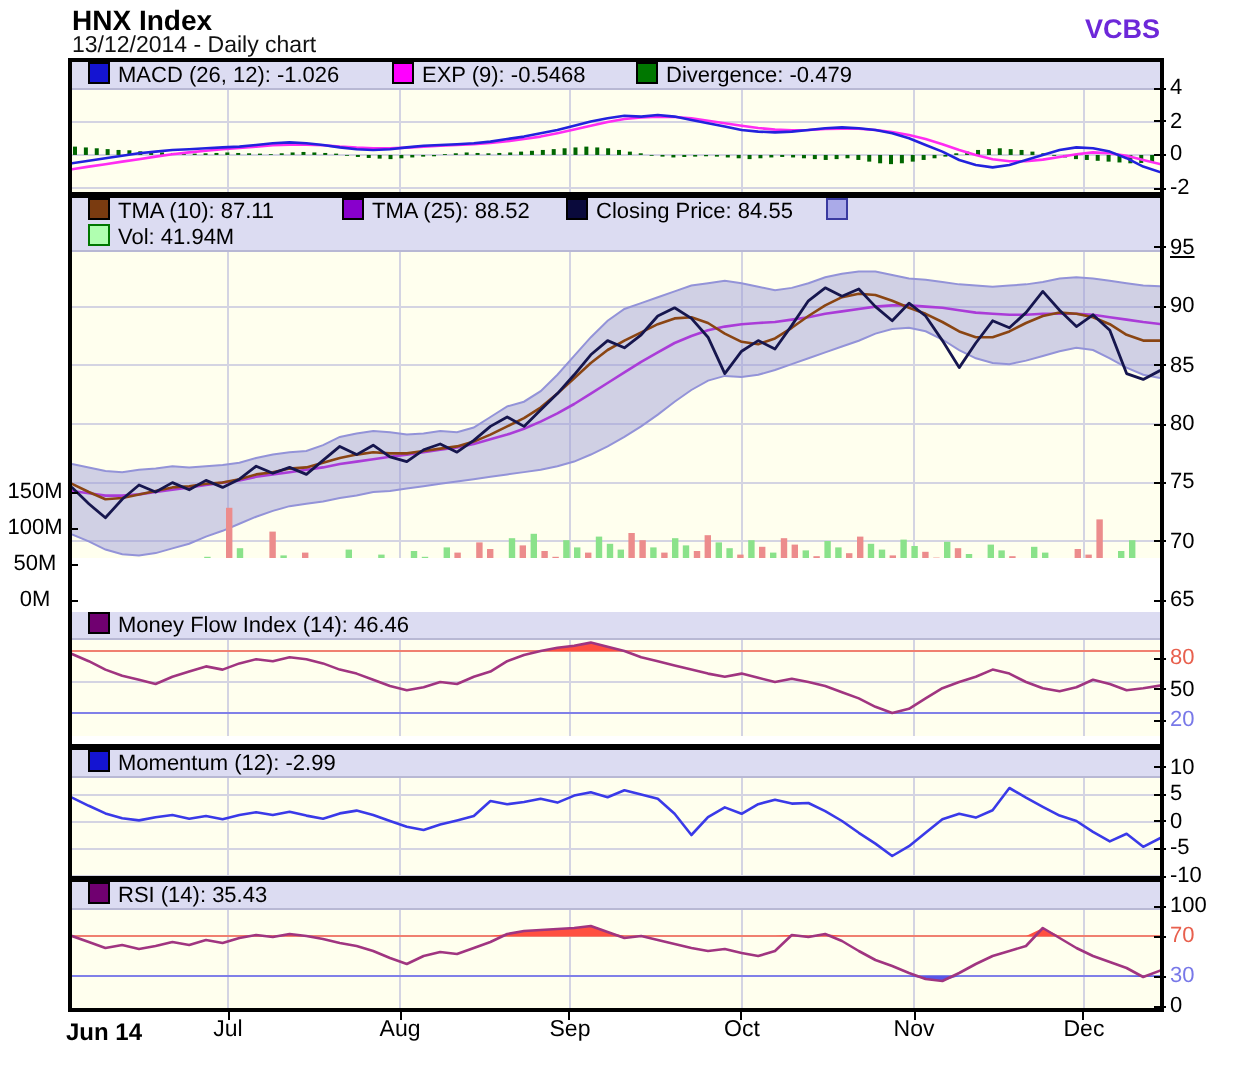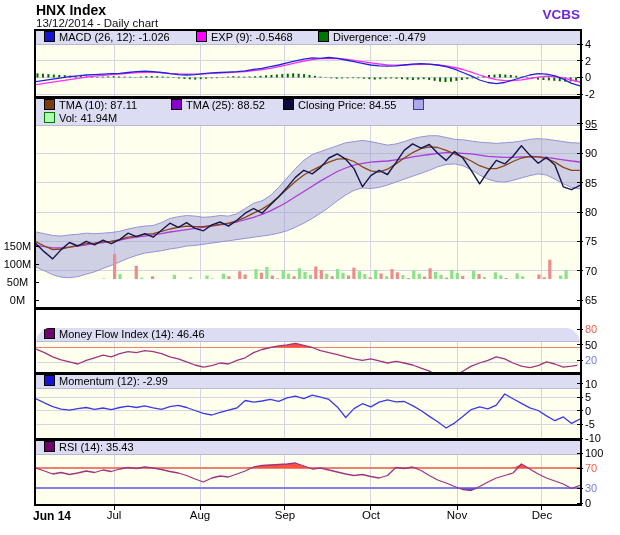--- a/index.html
+++ b/index.html
@@ -281,21 +281,21 @@
     <div class="legend" style="height:26px;">
       <span class="li" style="left:8px"><i class="sq" style="background: rgb(122, 59, 16); border-color: rgb(0, 0, 0);"></i><span>TMA (10): 87.11</span></span>
       <span class="li" style="left:135px"><i class="sq" style="background: rgb(136, 0, 204); border-color: rgb(0, 0, 0);"></i><span>TMA (25): 88.52</span></span>
       <span class="li" style="left:247px"><i class="sq" style="background: rgb(10, 10, 60); border-color: rgb(0, 0, 0);"></i><span>Closing Price: 84.55</span></span>
       <span class="li" style="left:377px"><i class="sq" style="background: rgb(170, 170, 232); border-color: rgb(58, 58, 160);"></i></span>
       <span class="li" style="left:8px;top:13px"><i class="sq" style="background: rgb(176, 255, 176); border-color: rgb(0, 119, 0);"></i><span>Vol: 41.94M</span></span>
     </div>
   </div>
   <div class="sep" style="top:307px"></div>
 
-  <div class="panel" id="panel-mfi" style="top:328px;height:44px;border-radius:15px;">
+  <div class="panel" id="panel-mfi" style="top:306px;height:62px;">
     <svg id="svg-mfi" width="544" height="62" viewBox="0 0 544 62">
         <line x1="78.0096" y1="0" x2="78.0096" y2="62" stroke="#d4d4e2" stroke-width="1" shape-rendering="crispEdges"></line>
         <line x1="164.016" y1="0" x2="164.016" y2="62" stroke="#d4d4e2" stroke-width="1" shape-rendering="crispEdges"></line>
         <line x1="248.9888" y1="0" x2="248.9888" y2="62" stroke="#d4d4e2" stroke-width="1" shape-rendering="crispEdges"></line>
         <line x1="334.9952" y1="0" x2="334.9952" y2="62" stroke="#d4d4e2" stroke-width="1" shape-rendering="crispEdges"></line>
         <line x1="421.0016" y1="0" x2="421.0016" y2="62" stroke="#d4d4e2" stroke-width="1" shape-rendering="crispEdges"></line>
         <line x1="505.9744" y1="0" x2="505.9744" y2="62" stroke="#d4d4e2" stroke-width="1" shape-rendering="crispEdges"></line>
         <line x1="0" y1="34.97833333333334" x2="544" y2="34.97833333333334" stroke="#d4d4e2" stroke-width="1" shape-rendering="crispEdges"></line>
         <line x1="0" y1="19.478333333333335" x2="544" y2="19.478333333333335" stroke="#f08070" stroke-width="1.2" shape-rendering="crispEdges"></line>
         <line x1="0" y1="50.47833333333334" x2="544" y2="50.47833333333334" stroke="#8080e8" stroke-width="1.2" shape-rendering="crispEdges"></line>

